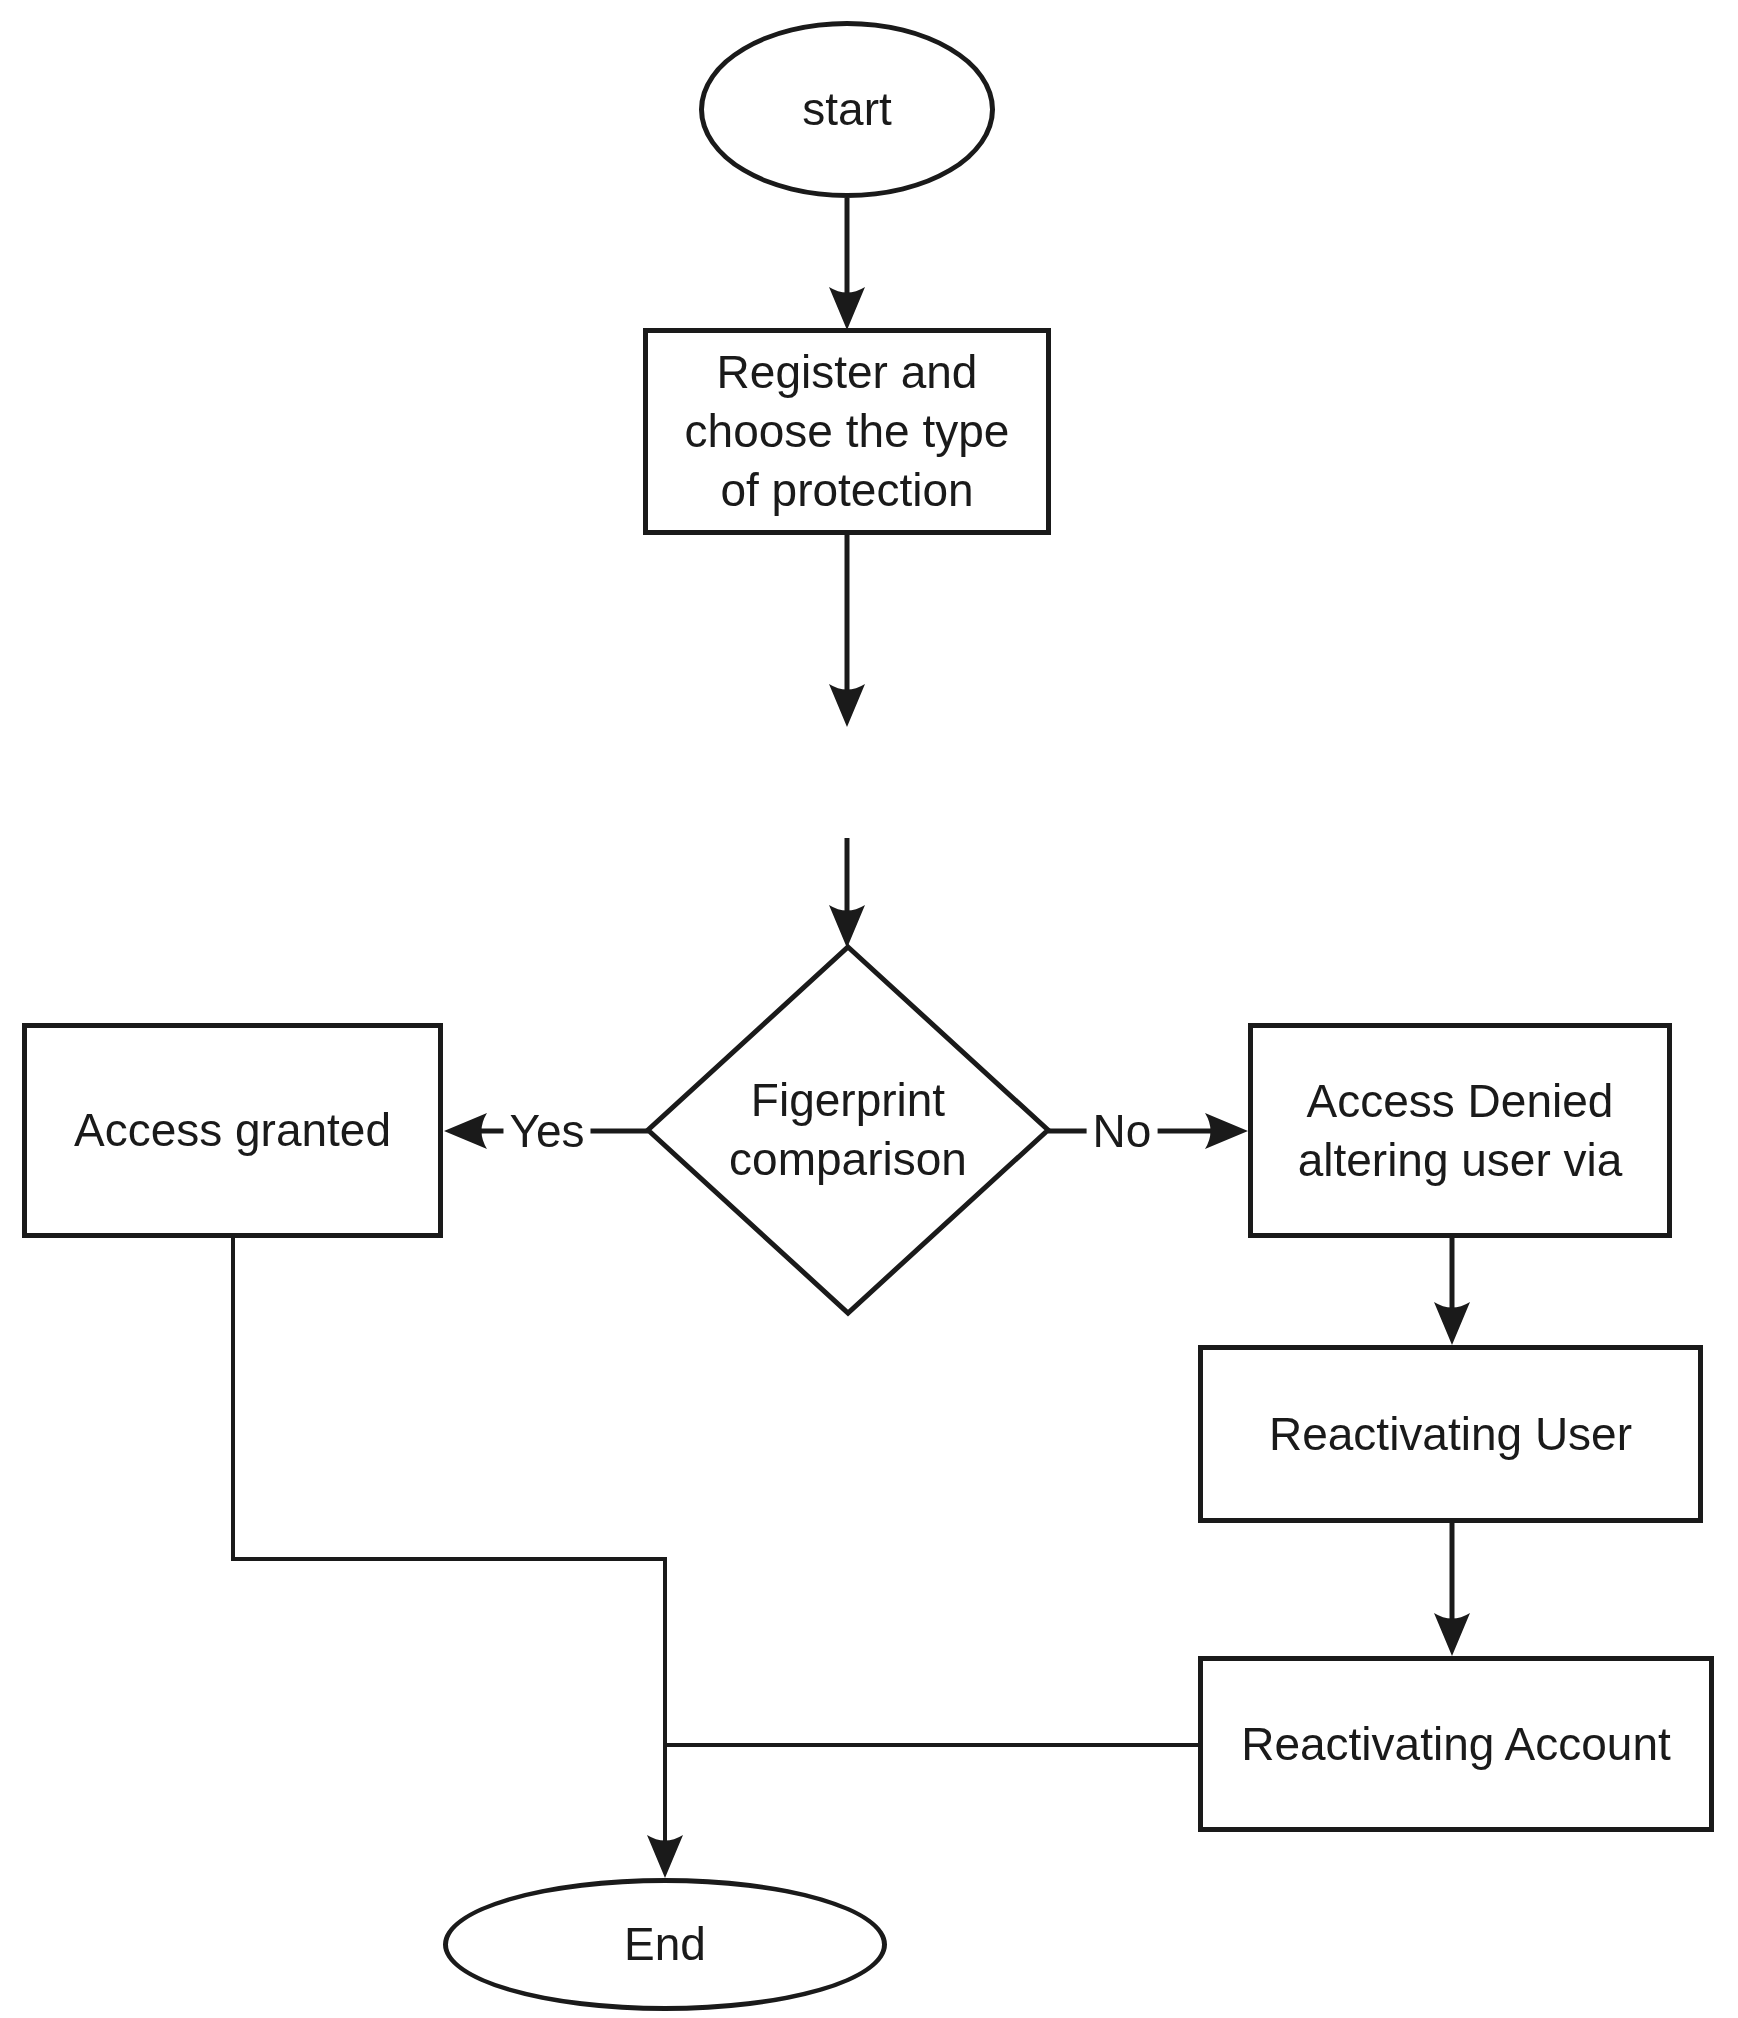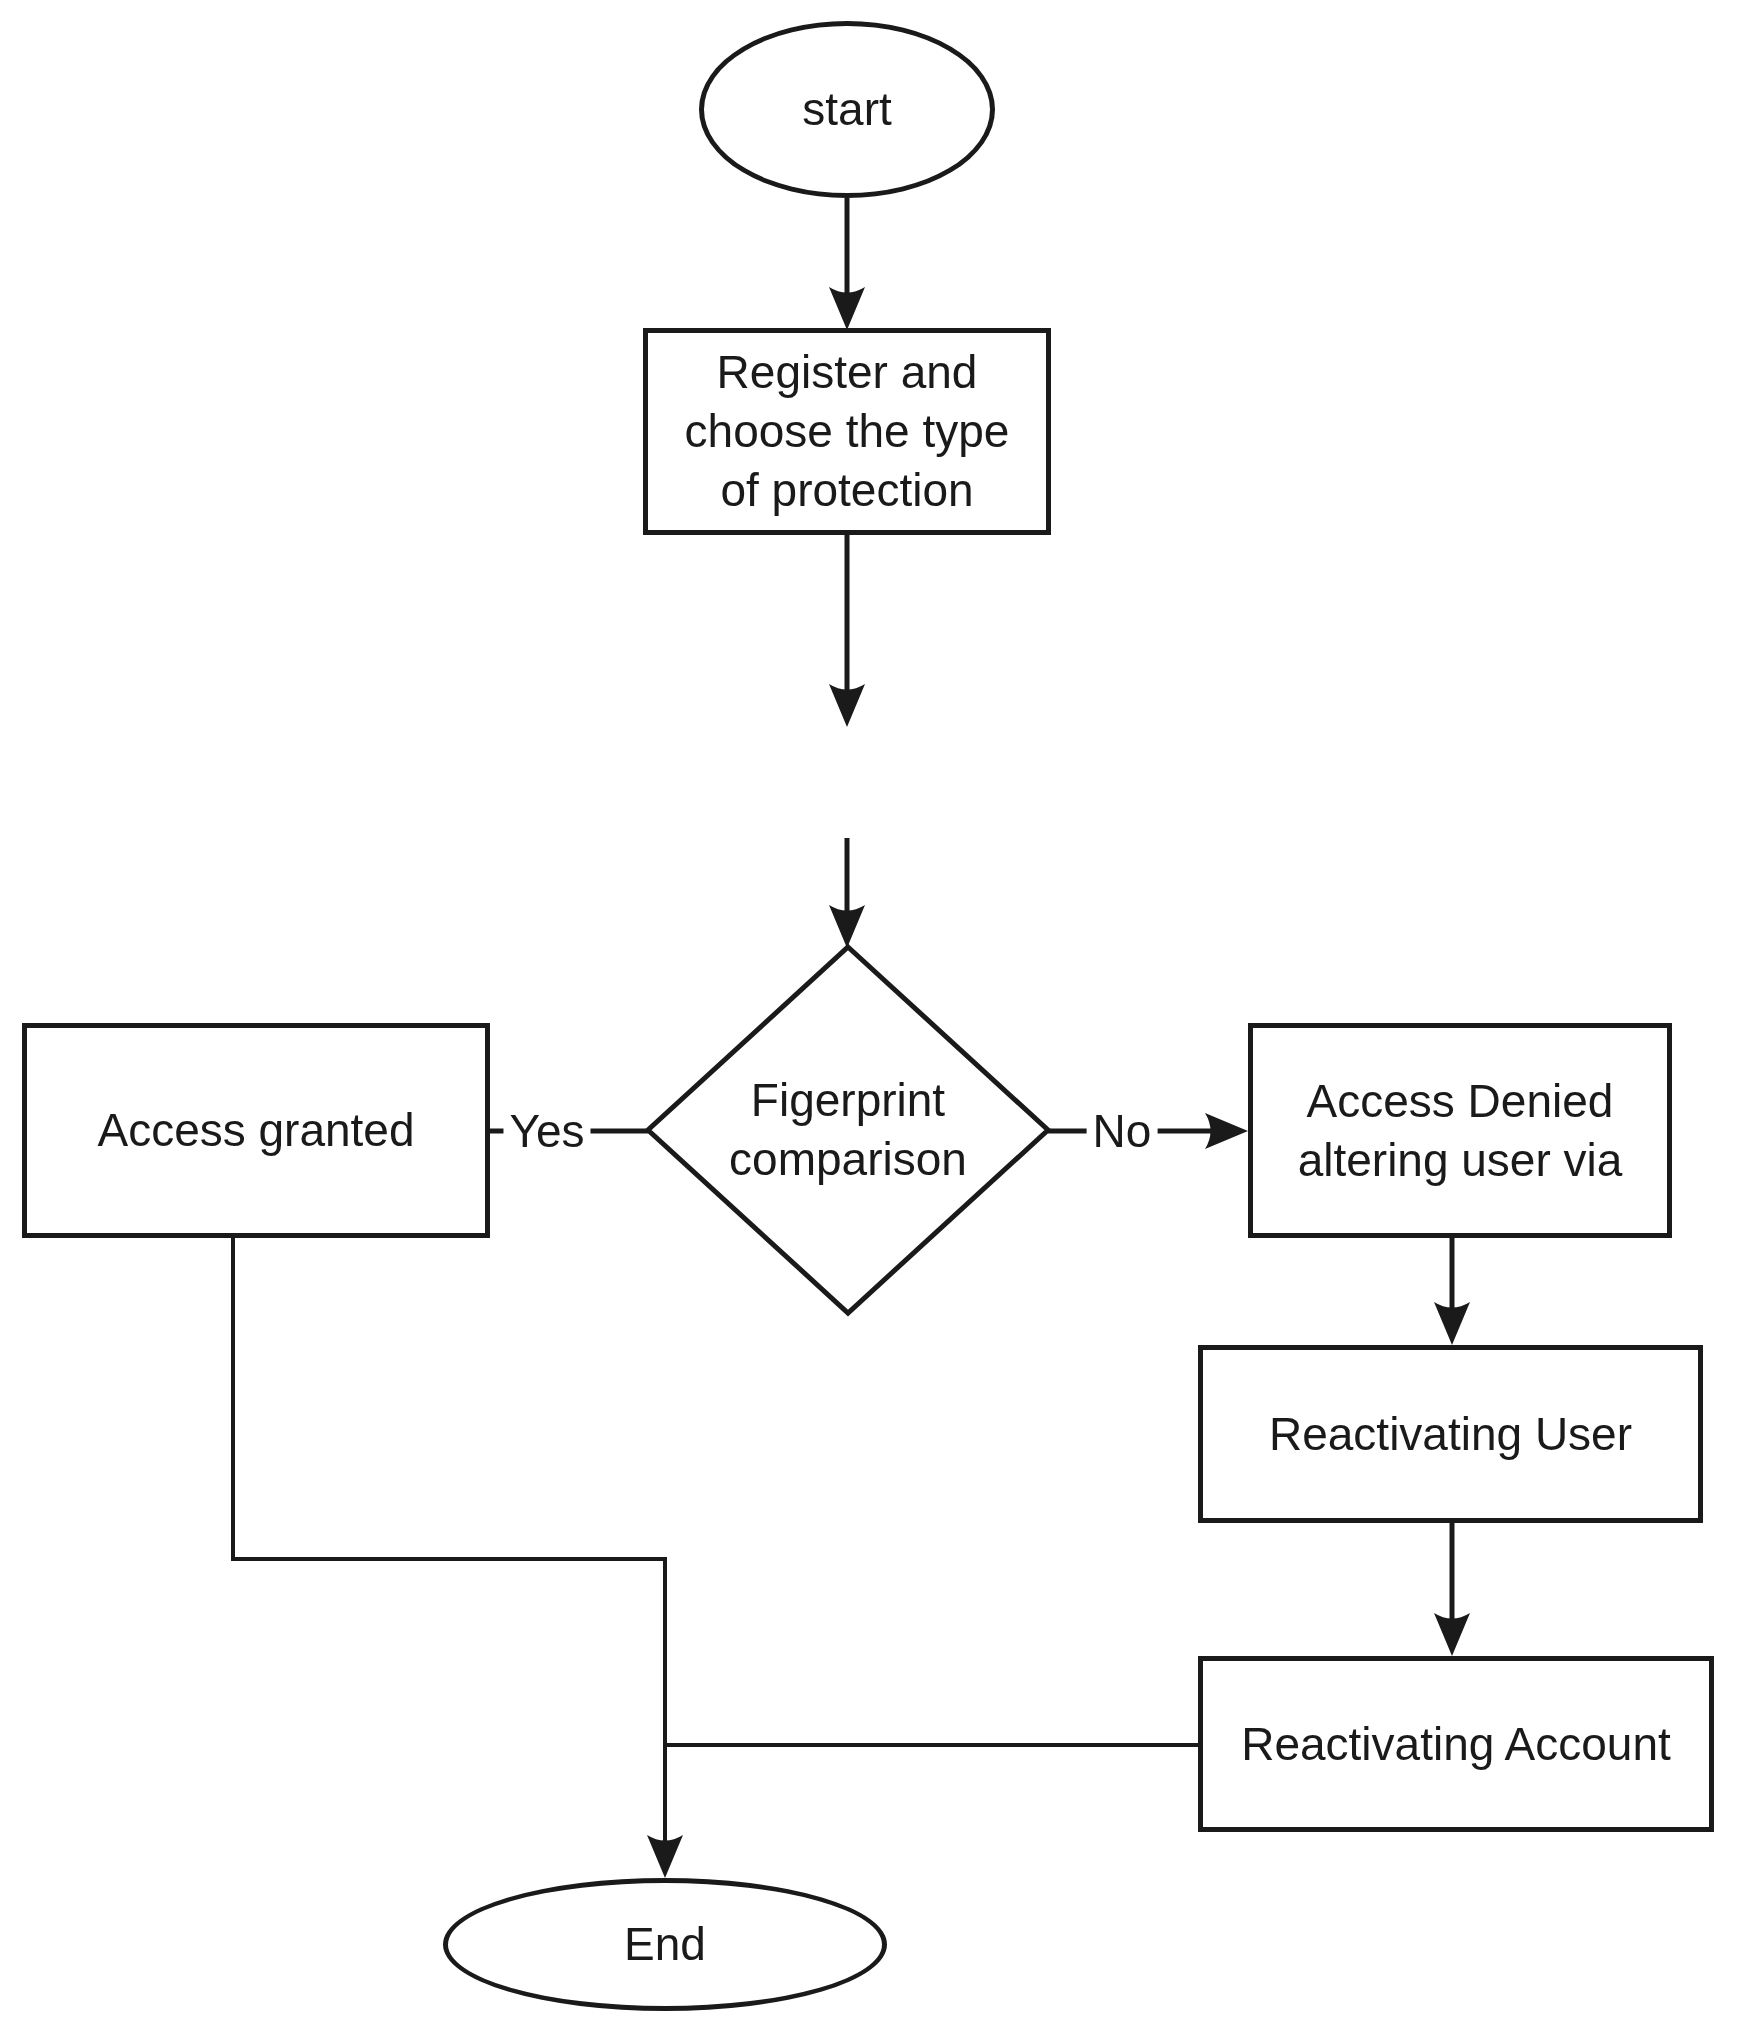--- a/index.html
+++ b/index.html
@@ -89,21 +89,21 @@
   </div>
 
 
   <div class="node plain lines" style="left:648px;top:947px;width:400px;height:366px;">
     <div>
       <span>Figerprint</span>
       <span>comparison</span>
     </div>
   </div>
 
-  <div class="node" style="left:22px;top:1023px;width:468px;height:215px;">
+  <div class="node" style="left:22px;top:1023px;width:421px;height:215px;">
     <span>Access granted</span>
   </div>
 
   <div class="node lines" style="left:1248px;top:1023px;width:424px;height:215px;">
     <div>
       <span>Access Denied</span>
       <span>altering user via</span>
     </div>
   </div>
 

